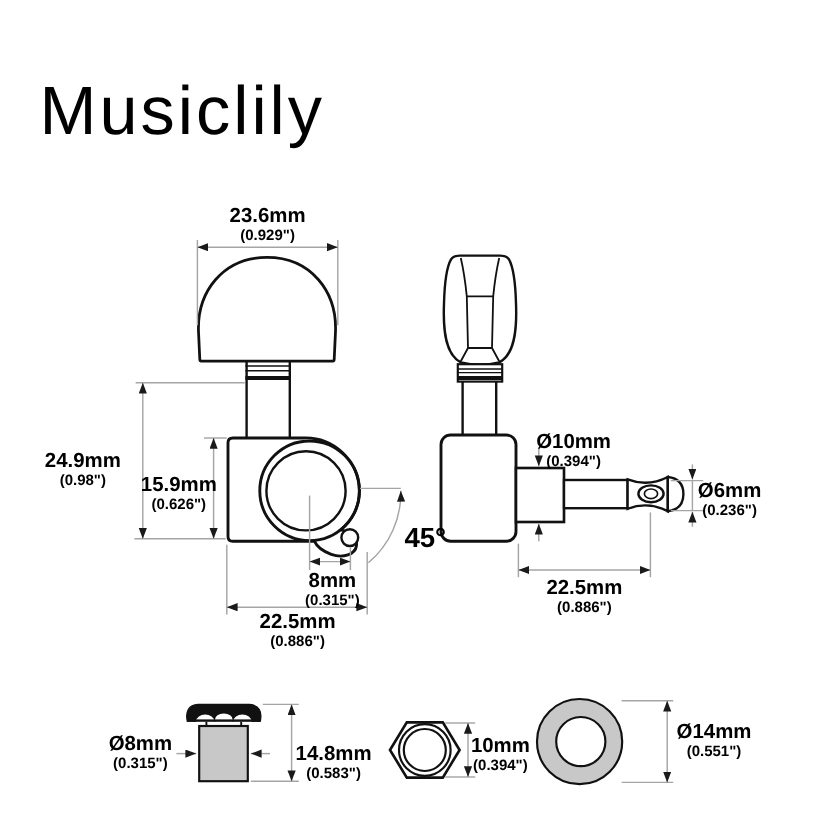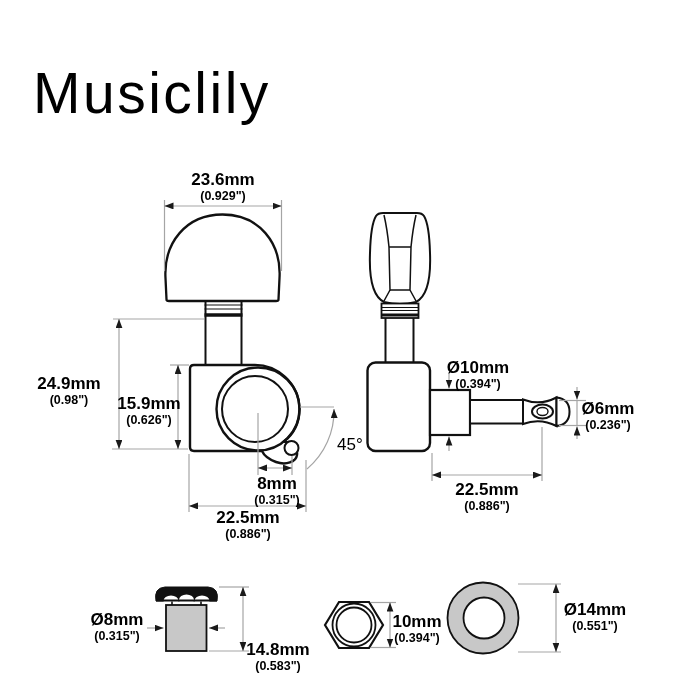--- a/index.html
+++ b/index.html
@@ -7,21 +7,21 @@
        font-family:"Liberation Sans",sans-serif;}
   .canvas{position:absolute;left:0;top:0;width:700px;height:623px;margin-top:38px;}
   .logo{position:absolute;left:33px;top:27px;font-size:57px;font-weight:400;color:#000;
         letter-spacing:2.5px;line-height:1;}
   svg{position:absolute;left:0;top:0;}
   .dim{position:absolute;text-align:center;font-weight:bold;color:#000;line-height:1.12;
        white-space:nowrap;}
   .dim .mm{display:block;font-size:17px;}
   .dim .in{display:block;font-size:12.5px;}
   .center{transform:translateX(-50%);}
-  .angle{position:absolute;font-weight:normal;font-size:17px;color:#000;}
+  .angle{position:absolute;font-weight:bold;font-size:23px;color:#000;}
 </style>
 </head>
 <body>
 
 <div class="canvas">
 
   <div class="logo">Musiclily</div>
 
   <svg width="700" height="700" viewBox="0 0 700 700">
     <defs>
@@ -213,21 +213,21 @@
   <div class="dim center" style="left:487px;top:442px;">
     <span class="mm">22.5mm</span>
     <span class="in">(0.886")</span>
   </div>
 
   <div class="dim center" style="left:117px;top:572px;">
     <span class="mm">Ø8mm</span>
     <span class="in">(0.315")</span>
   </div>
 
-  <div class="dim center" style="left:278px;top:602px;">
+  <div class="dim center" style="left:278px;top:580px;">
     <span class="mm">14.8mm</span>
     <span class="in">(0.583")</span>
   </div>
 
   <div class="dim center" style="left:417px;top:574px;">
     <span class="mm">10mm</span>
     <span class="in">(0.394")</span>
   </div>
 
   <div class="dim center" style="left:595px;top:562px;">

